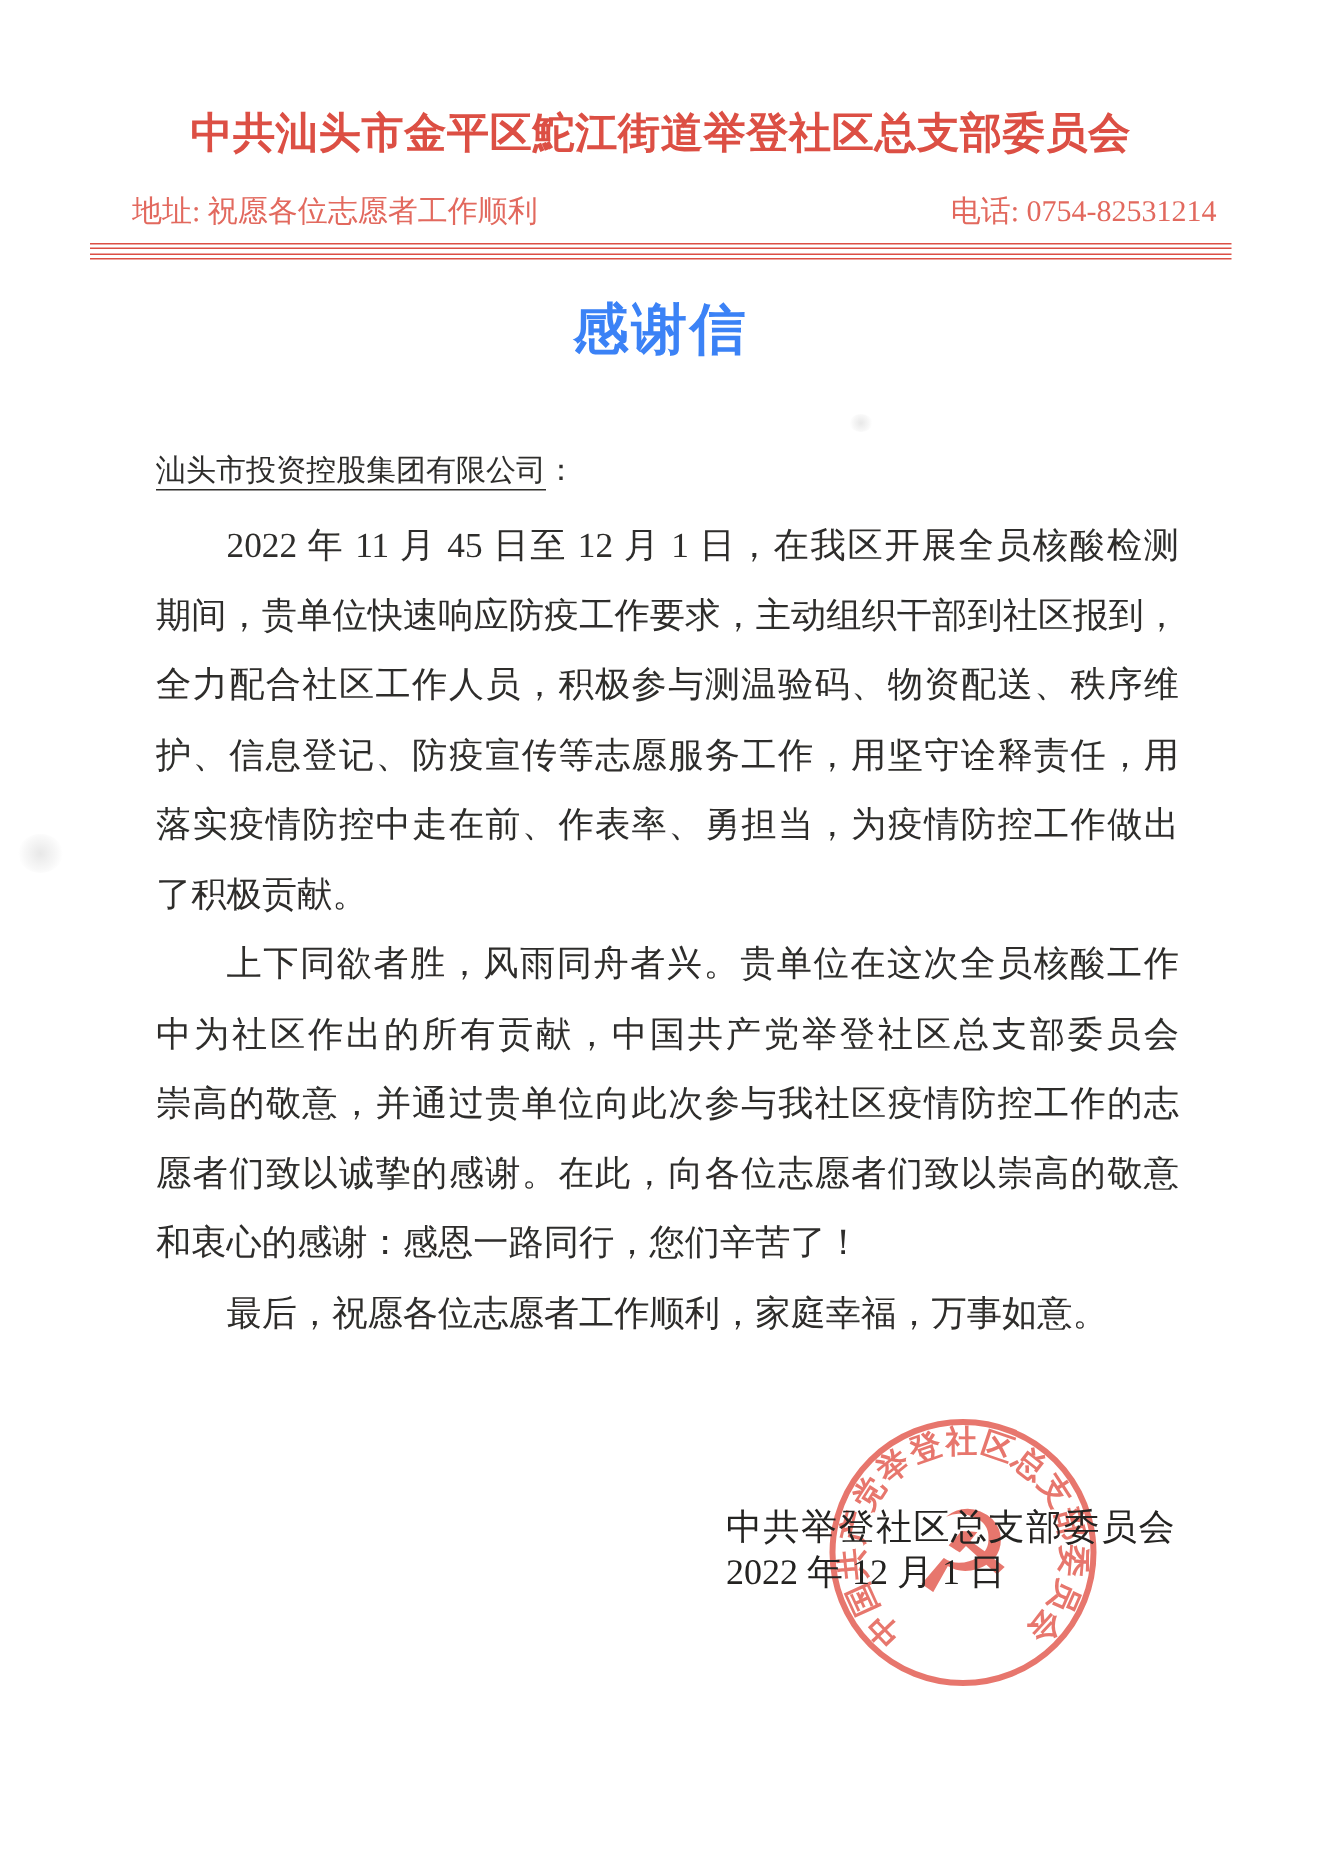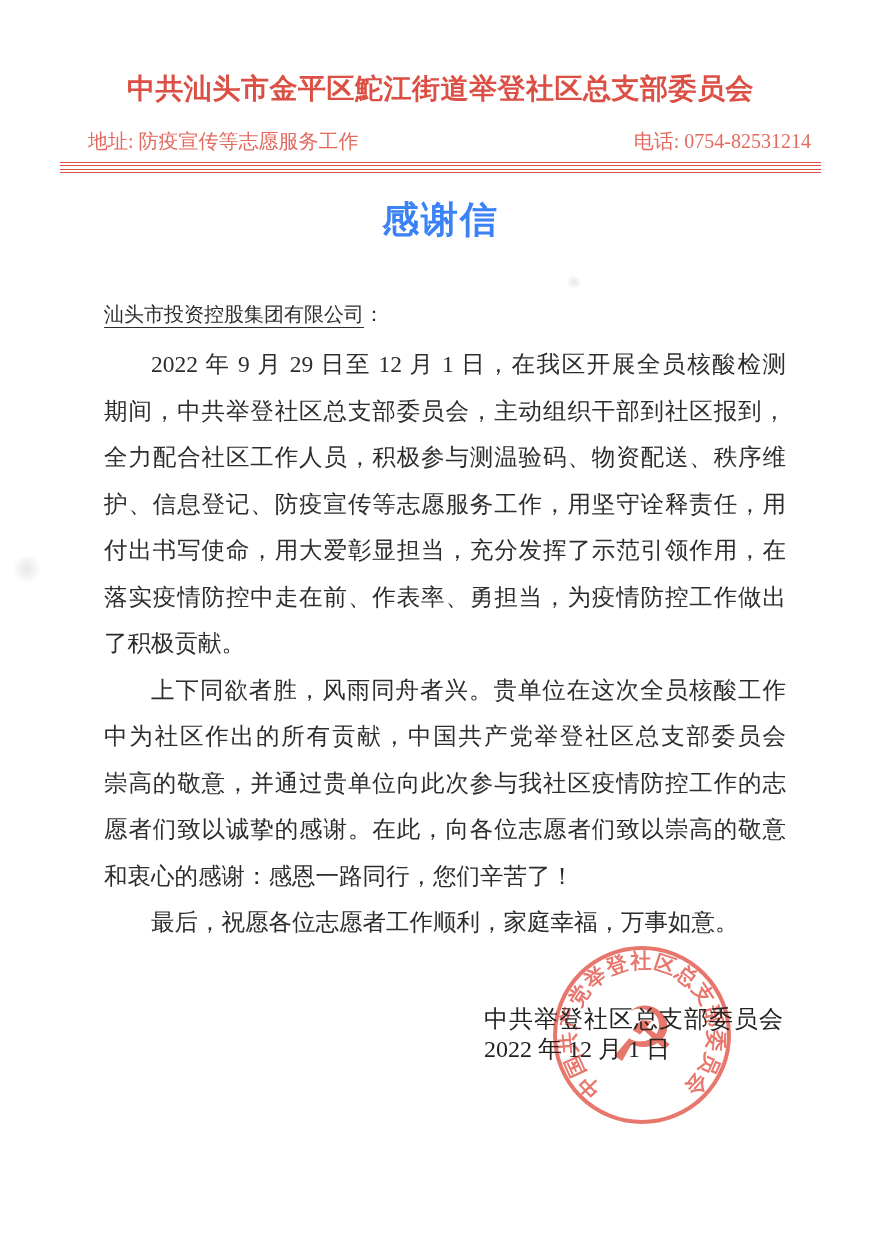--- a/index.html
+++ b/index.html
@@ -119,41 +119,40 @@
   .smudge-2 { left: 566px; top: 276px; width: 16px; height: 12px; }
 </style>
 </head>
 <body>
 
 <div class="page">
 
   <div class="org-title">中共汕头市金平区鮀江街道举登社区总支部委员会</div>
 
   <div class="addr-row">
-    <span>地址: 防疫宣传等志愿服务工作</span>
+    <span>地址: 祝愿各位志愿者工作顺利</span>
     <span>电话: 0754-82531214</span>
   </div>
 
   <div class="rules">
     <div class="rule"></div>
     <div class="rule"></div>
   </div>
 
   <div class="letter-title">感谢信</div>
 
   <div class="content">
     <div class="salutation">
       <span class="name">汕头市投资控股集团有限公司</span><span>：</span>
     </div>
     <div id="letter-body">
-        <div class="body-line first">2022 年 9 月 29 日至 12 月 1 日，在我区开展全员核酸检测</div>
-        <div class="body-line">期间，中共举登社区总支部委员会，主动组织干部到社区报到，</div>
+        <div class="body-line first">2022 年 11 月 45 日至 12 月 1 日，在我区开展全员核酸检测</div>
+        <div class="body-line">期间，贵单位快速响应防疫工作要求，主动组织干部到社区报到，</div>
         <div class="body-line">全力配合社区工作人员，积极参与测温验码、物资配送、秩序维</div>
         <div class="body-line">护、信息登记、防疫宣传等志愿服务工作，用坚守诠释责任，用</div>
-        <div class="body-line">付出书写使命，用大爱彰显担当，充分发挥了示范引领作用，在</div>
         <div class="body-line">落实疫情防控中走在前、作表率、勇担当，为疫情防控工作做出</div>
         <div class="body-line last">了积极贡献。</div>
         <div class="body-line first">上下同欲者胜，风雨同舟者兴。贵单位在这次全员核酸工作</div>
         <div class="body-line">中为社区作出的所有贡献，中国共产党举登社区总支部委员会</div>
         <div class="body-line">崇高的敬意，并通过贵单位向此次参与我社区疫情防控工作的志</div>
         <div class="body-line">愿者们致以诚挚的感谢。在此，向各位志愿者们致以崇高的敬意</div>
         <div class="body-line last">和衷心的感谢：感恩一路同行，您们辛苦了！</div>
         <div class="body-line first last">最后，祝愿各位志愿者工作顺利，家庭幸福，万事如意。</div>
       </div>
   </div>

